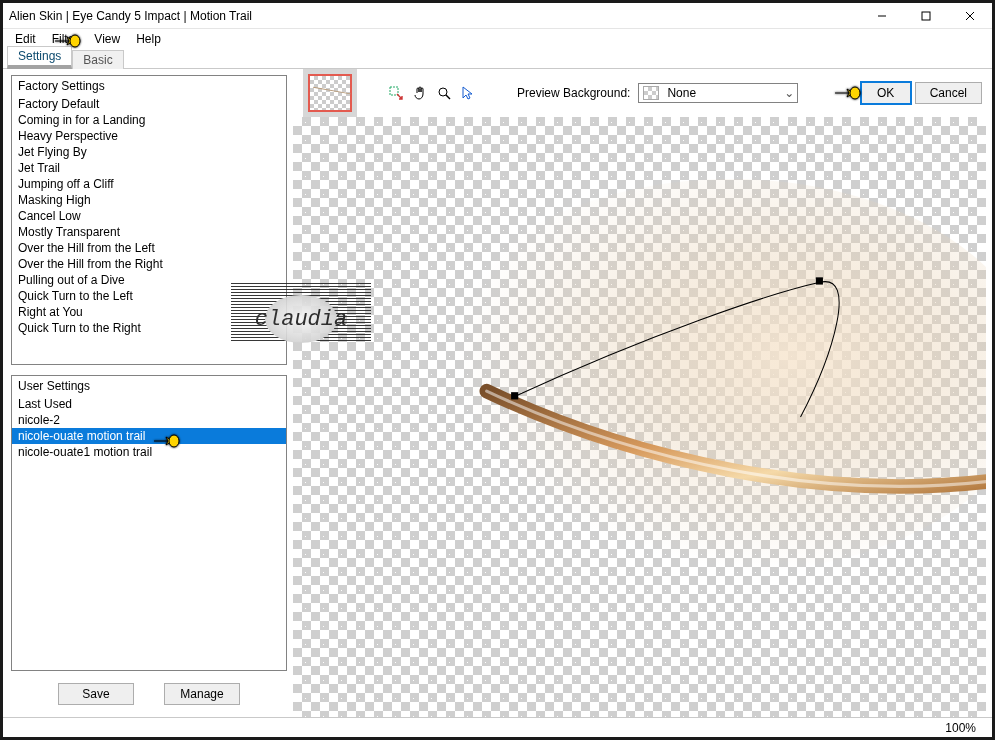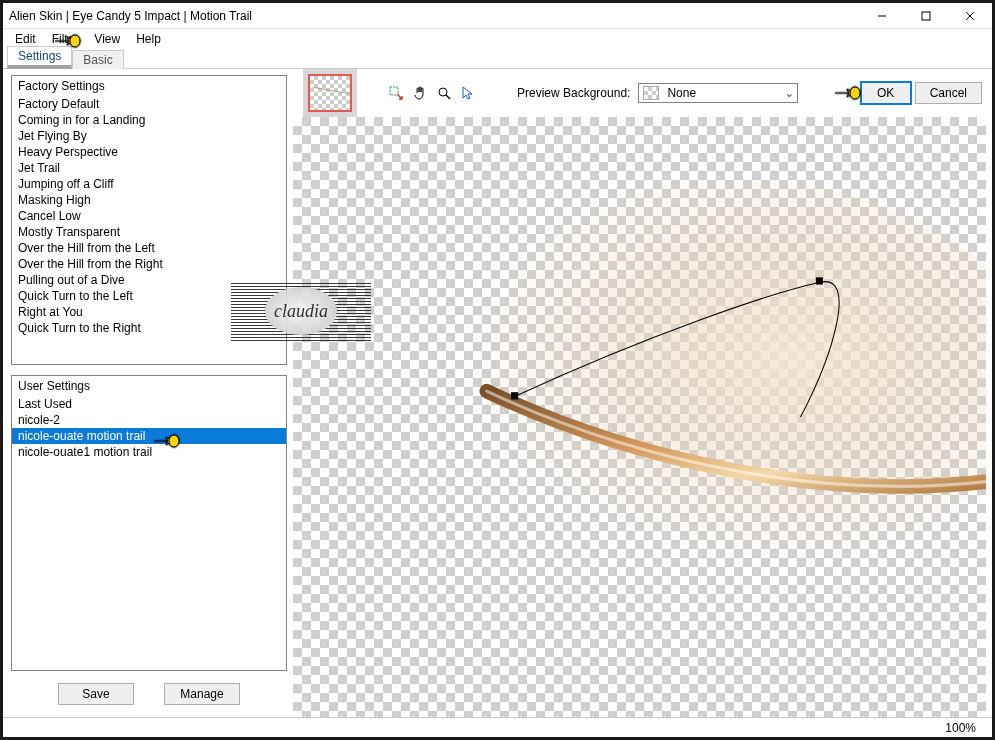--- a/index.html
+++ b/index.html
@@ -205,26 +205,26 @@
     width:140px; height:58px;
     z-index:40;
     pointer-events:none;
     opacity:0.9;
   }
   .watermark .lines {
     position:absolute; inset:0;
     background:repeating-linear-gradient(#222 0 1px, transparent 1px 3px);
   }
   .watermark .blob {
-    position:absolute; left:34px; top:4px; width:72px; height:48px;
+    position:absolute; left:34px; top:12px; width:72px; height:48px;
     background:radial-gradient(ellipse at center,#f4f4f4 0%,#d8d8d8 60%,#bdbdbd 100%);
     border-radius:50%;
     display:flex; align-items:center; justify-content:center;
-    font-family:Liberation Serif, serif;
-    font-size:18px; color:#1a1a1a;
+    font-family:Liberation Mono, monospace;
+    font-size:22px; color:#1a1a1a;
     font-style:italic;
   }
 
   
   .listbox::-webkit-scrollbar { width:16px; }
   .listbox::-webkit-scrollbar-track { background:#f0f0f0; }
   .listbox::-webkit-scrollbar-thumb { background:#c9c9c9; border:1px solid #adadad; }
 </style>
 </head>
 <body>
@@ -273,22 +273,22 @@
   </div>
 
   <div class="main">
 
     <div class="left-pane">
 
       <div class="listbox factory">
         <div class="list-header">Factory Settings</div>
         <div class="list-item">Factory Default</div>
         <div class="list-item">Coming in for a Landing</div>
+        <div class="list-item">Heavy Perspective</div>
         <div class="list-item">Jet Flying By</div>
-        <div class="list-item">Heavy Perspective</div>
         <div class="list-item">Jet Trail</div>
         <div class="list-item">Jumping off a Cliff</div>
         <div class="list-item">Masking High</div>
         <div class="list-item">Cancel Low</div>
         <div class="list-item">Mostly Transparent</div>
         <div class="list-item">Over the Hill from the Left</div>
         <div class="list-item">Over the Hill from the Right</div>
         <div class="list-item">Pulling out of a Dive</div>
         <div class="list-item">Quick Turn to the Left</div>
         <div class="list-item">Right at You</div>

